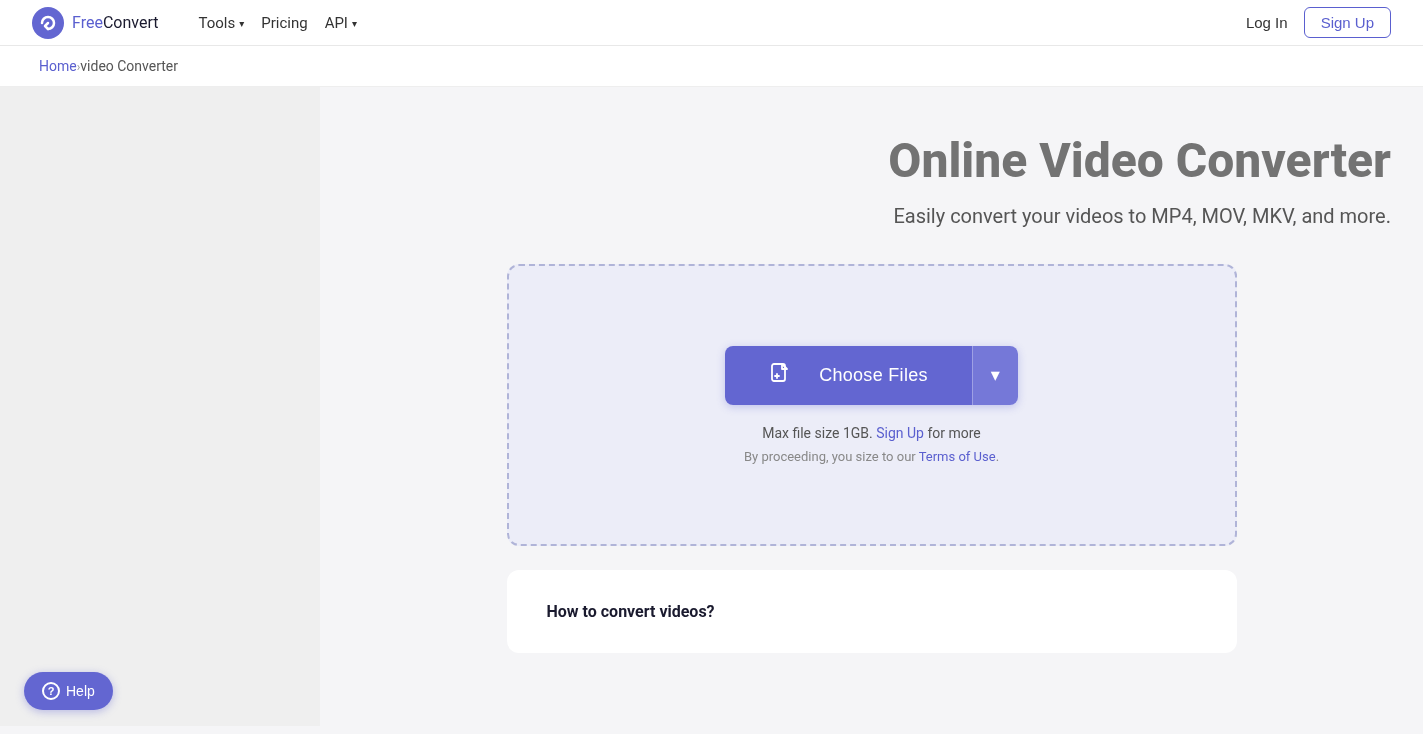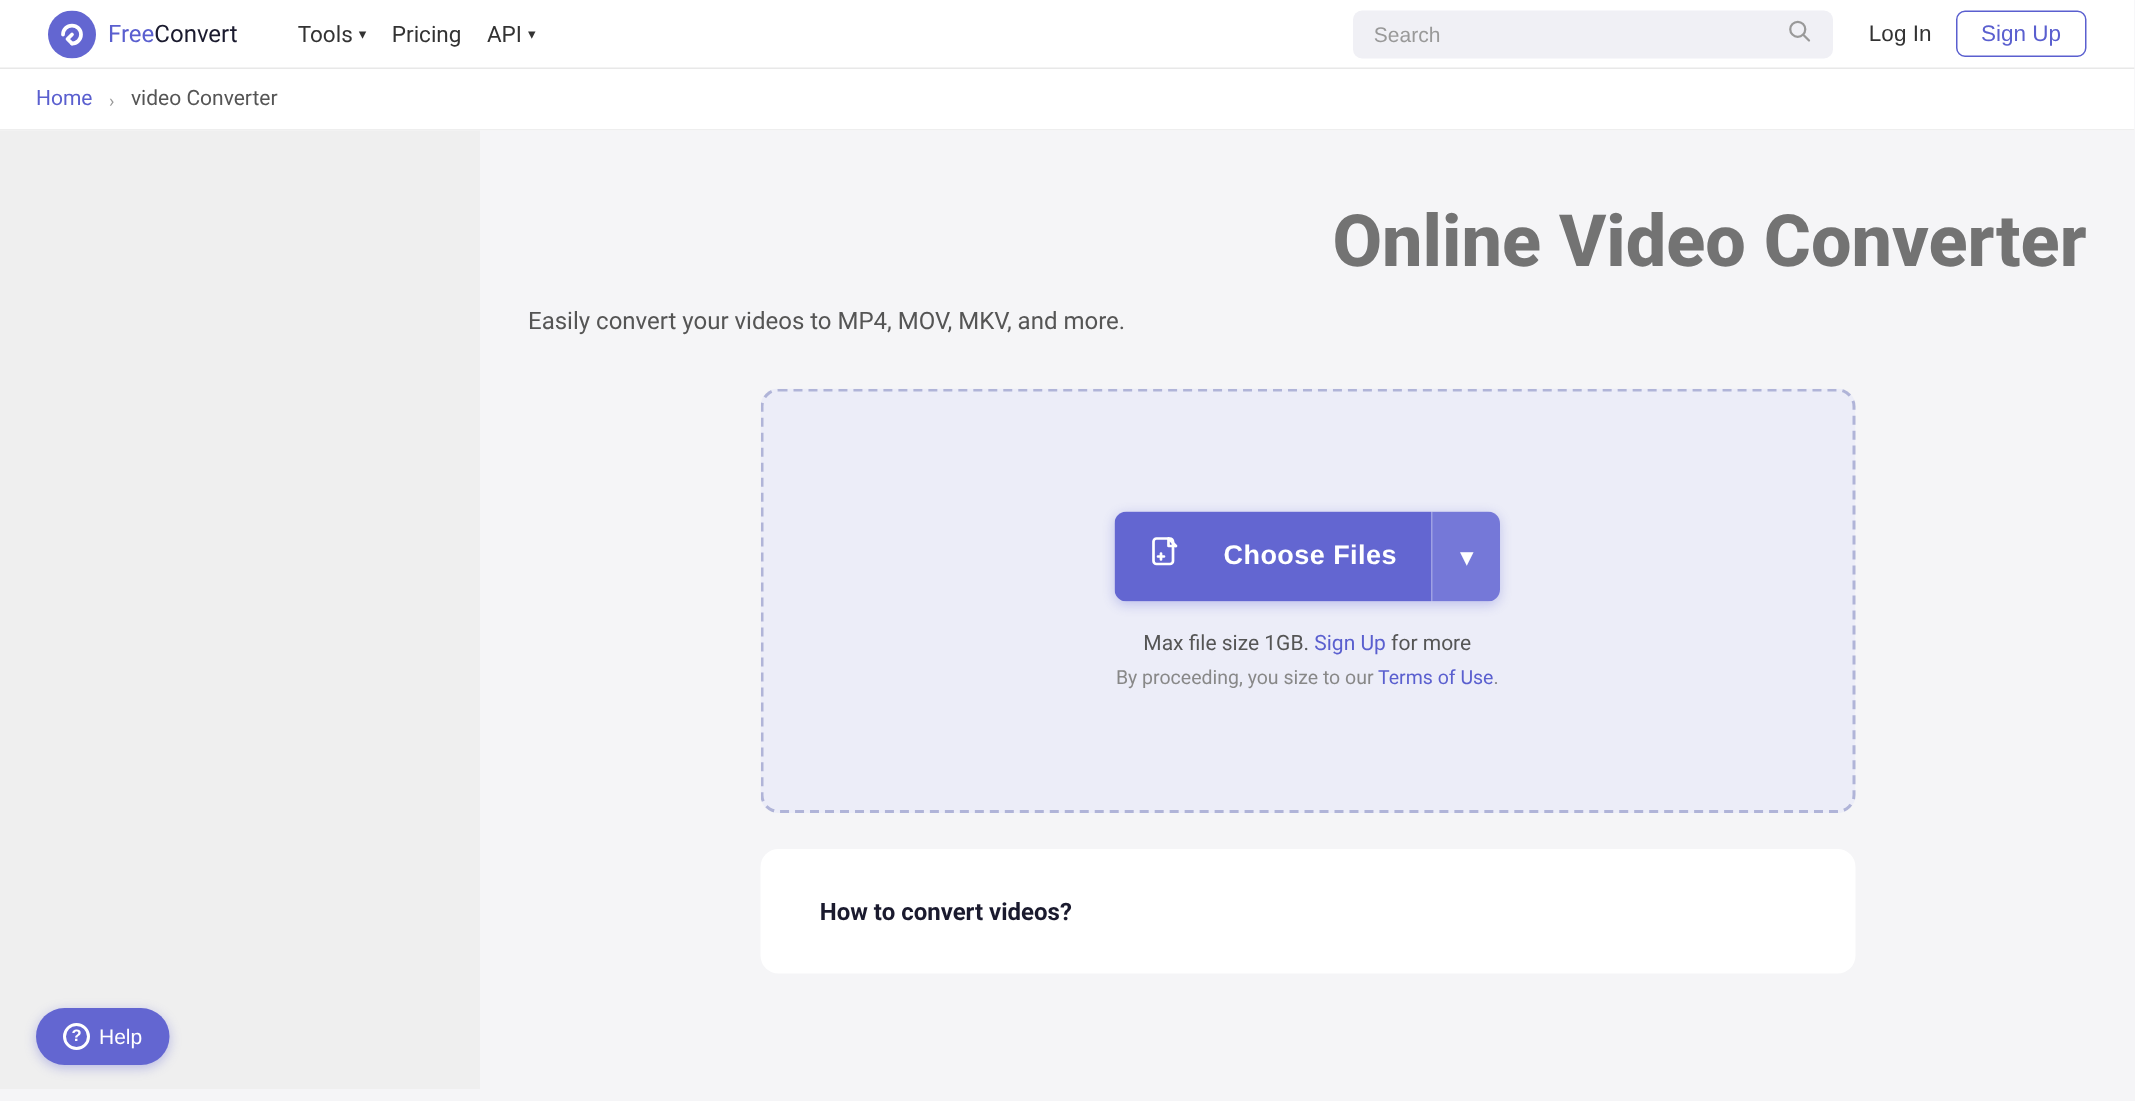--- a/index.html
+++ b/index.html
@@ -124,24 +124,24 @@
       cursor: pointer;
       background: none;
       border: 1.5px solid #5a5fcf;
       border-radius: 6px;
       padding: 6px 16px;
       font-weight: 500;
     }
 
     
     .breadcrumb {
-      padding: 12px 24px;
+      padding: 12px 39px;
       display: flex;
       align-items: flex-end;
-      gap: 11px;
+      gap: 0;
       font-size: 14px;
       background: #fff;
       border-bottom: 1px solid #eee;
     }
 
     .breadcrumb-home {
       color: #5a5fcf;
       text-decoration: none;
       cursor: pointer;
     }
@@ -179,22 +179,22 @@
     .page-title {
       text-align: right;
       font-size: 48px;
       font-weight: 800;
       color: #737373;
       margin-bottom: 16px;
       line-height: 1.1;
     }
 
     .page-subtitle {
-      text-align: left;
-      font-size: 16px;
+      text-align: right;
+      font-size: 20px;
       color: #555;
       margin-bottom: 36px;
     }
 
     
     .drop-zone {
       border: 2px dashed #b0b4d8;
       border-radius: 12px;
       background: #ecedf8;
       padding: 80px 40px;
@@ -214,23 +214,23 @@
       border-radius: 8px;
       overflow: hidden;
       box-shadow: 0 2px 8px rgba(90, 95, 207, 0.3);
       margin-bottom: 20px;
     }
 
     .choose-files-btn {
       background: #6366d1;
       color: white;
       border: none;
-      padding: 16px 23px;
+      padding: 16px 44px;
       font-size: 18px;
-      font-weight: 700;
+      font-weight: 400;
       cursor: pointer;
       display: flex;
       align-items: center;
       gap: 28px;
       letter-spacing: 0.3px;
     }
 
     .file-icon {
       font-size: 20px;
     }
@@ -337,29 +337,20 @@
     </a>
     <a class="nav-item" href="#">
       <span>Pricing</span>
     </a>
     <a class="nav-item" href="#">
       <span>API</span>
       <span class="chevron-down">▾</span>
     </a>
   </div>
 
-  <div class="search-area">
-    <input class="search-input" type="text" placeholder="Search" style="">
-    <span class="search-icon-svg">
-      <svg width="16" height="16" viewBox="0 0 16 16" fill="none">
-        <circle cx="6.5" cy="6.5" r="5" stroke="#999" stroke-width="1.5"></circle>
-        <line x1="10.5" y1="10.5" x2="14" y2="14" stroke="#999" stroke-width="1.5" stroke-linecap="round"></line>
-      </svg>
-    </span>
-  </div>
 
   <div class="auth-buttons">
     <button class="login-btn">Log In</button>
     <button class="signup-btn">Sign Up</button>
   </div>
 </nav>
 
 <div class="breadcrumb">
   <a class="breadcrumb-home" href="#">Home</a>
   <span class="breadcrumb-separator">›</span>

